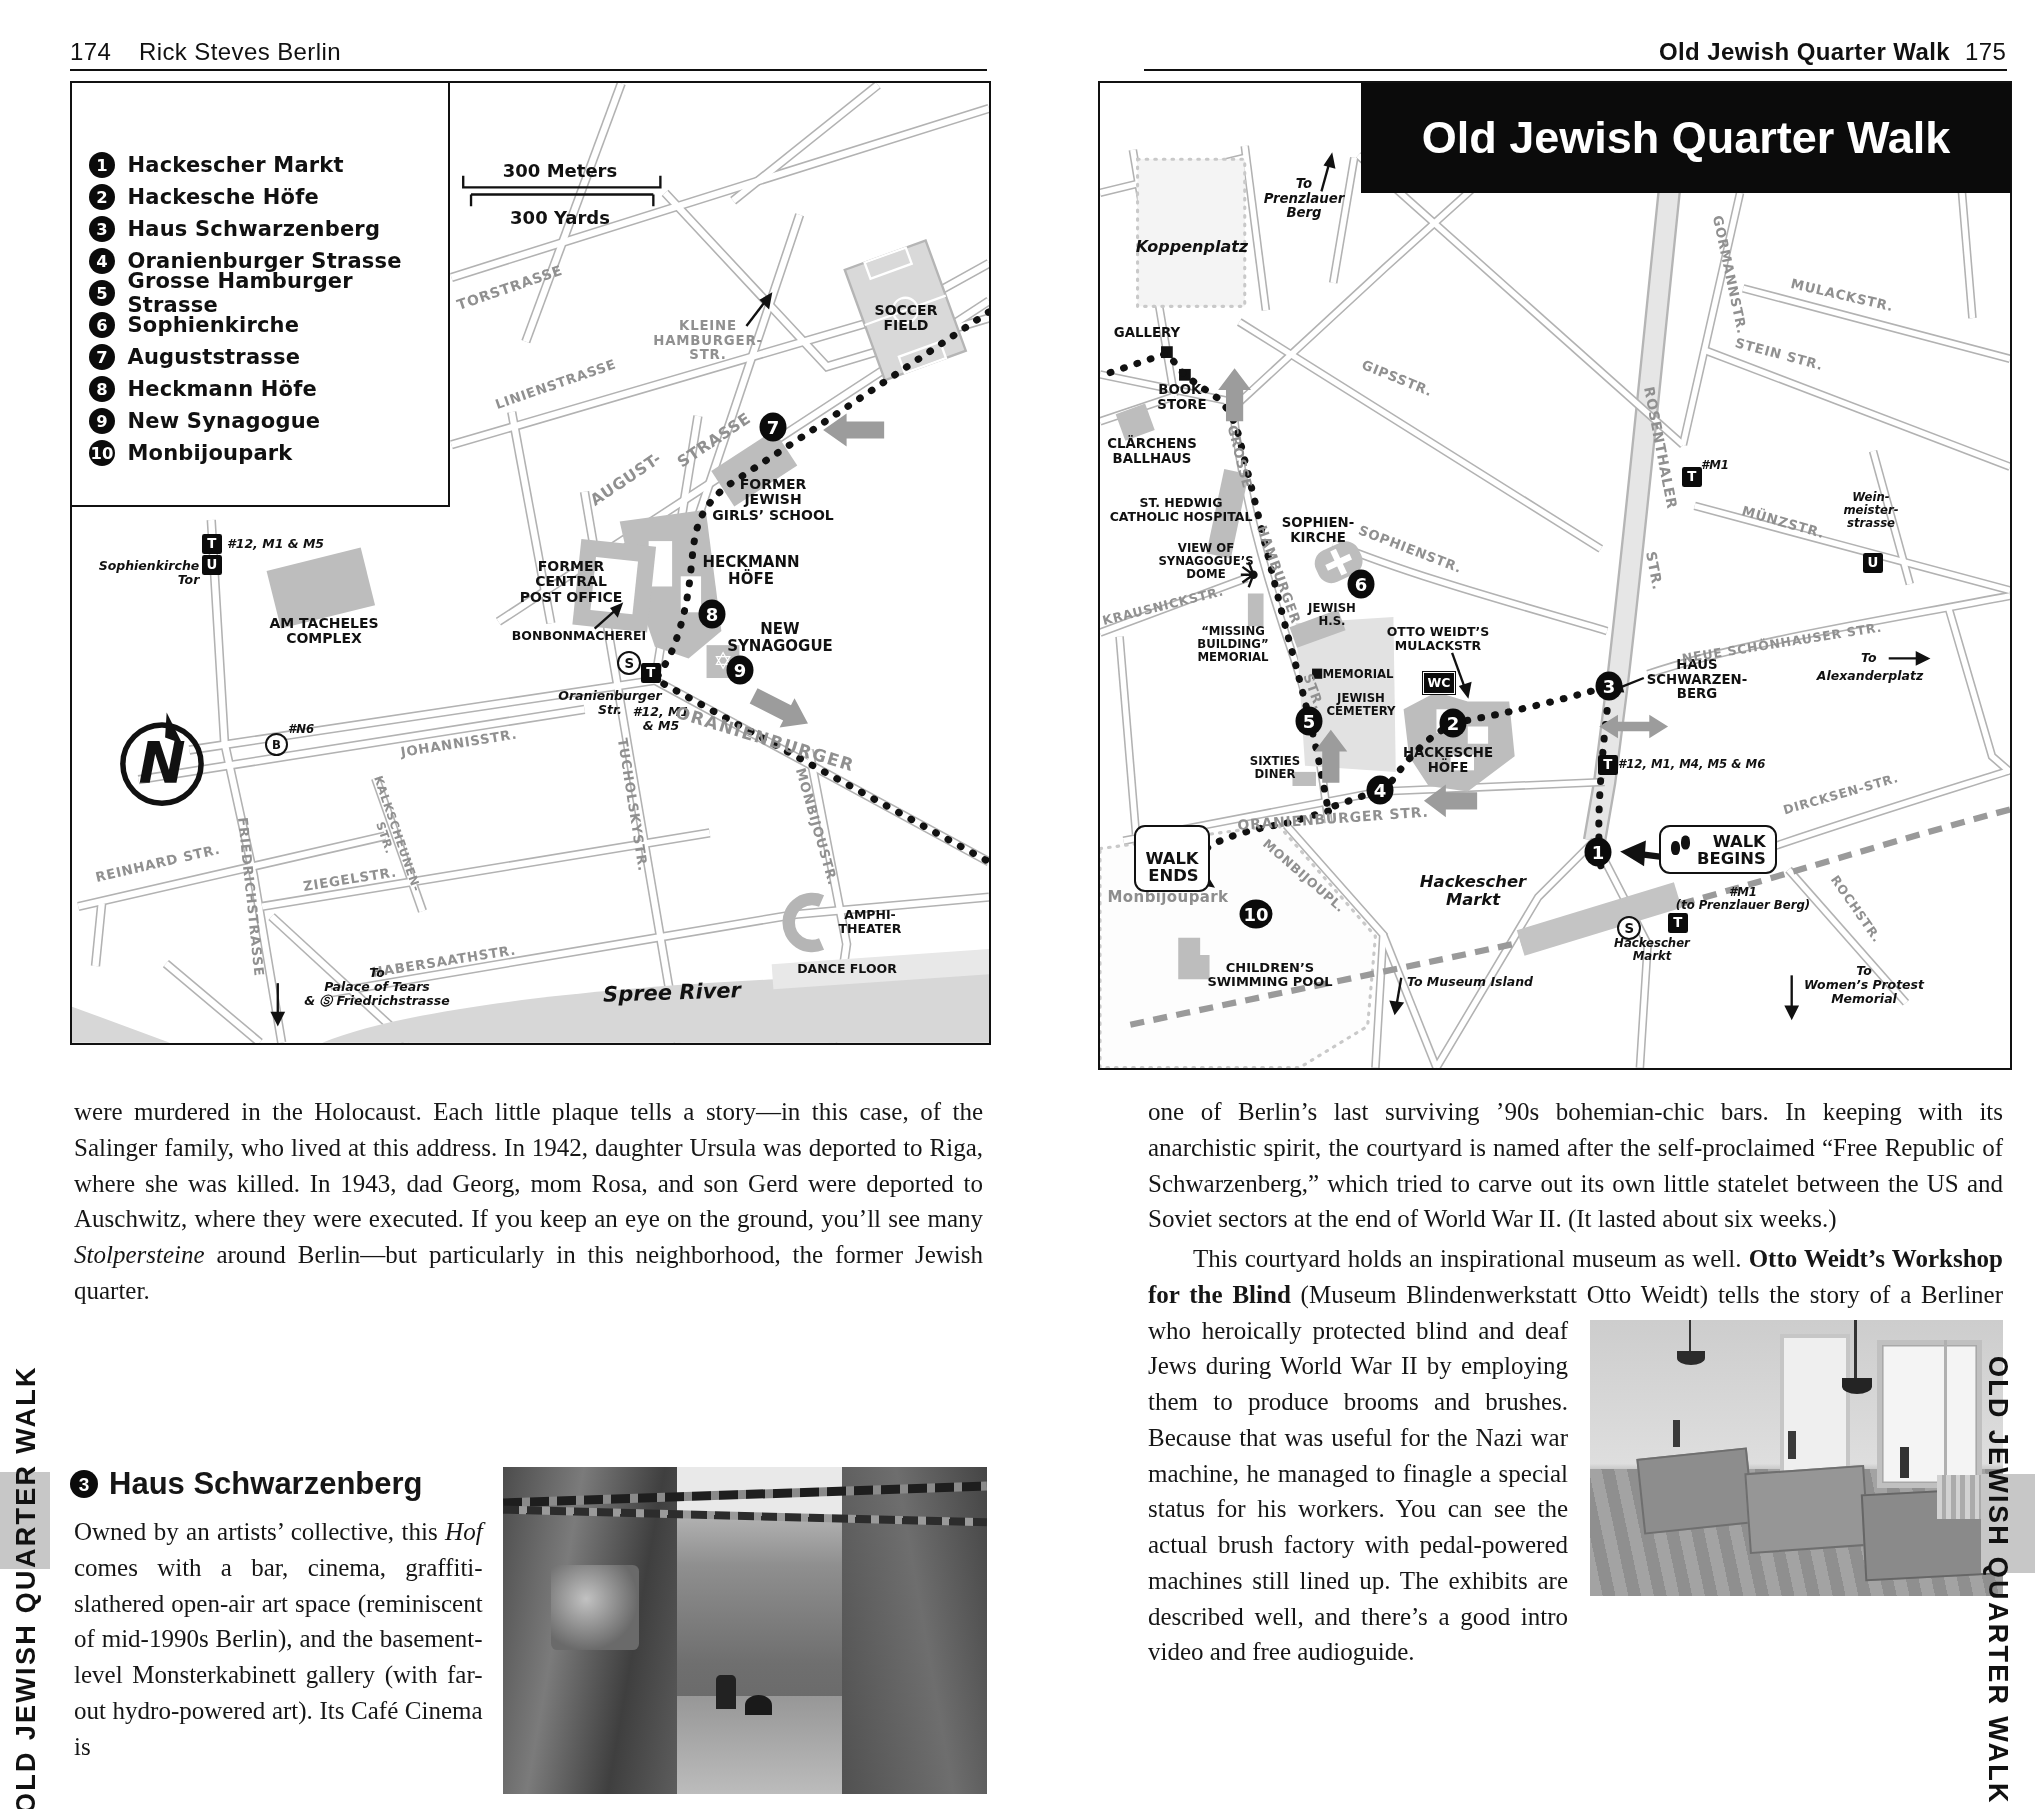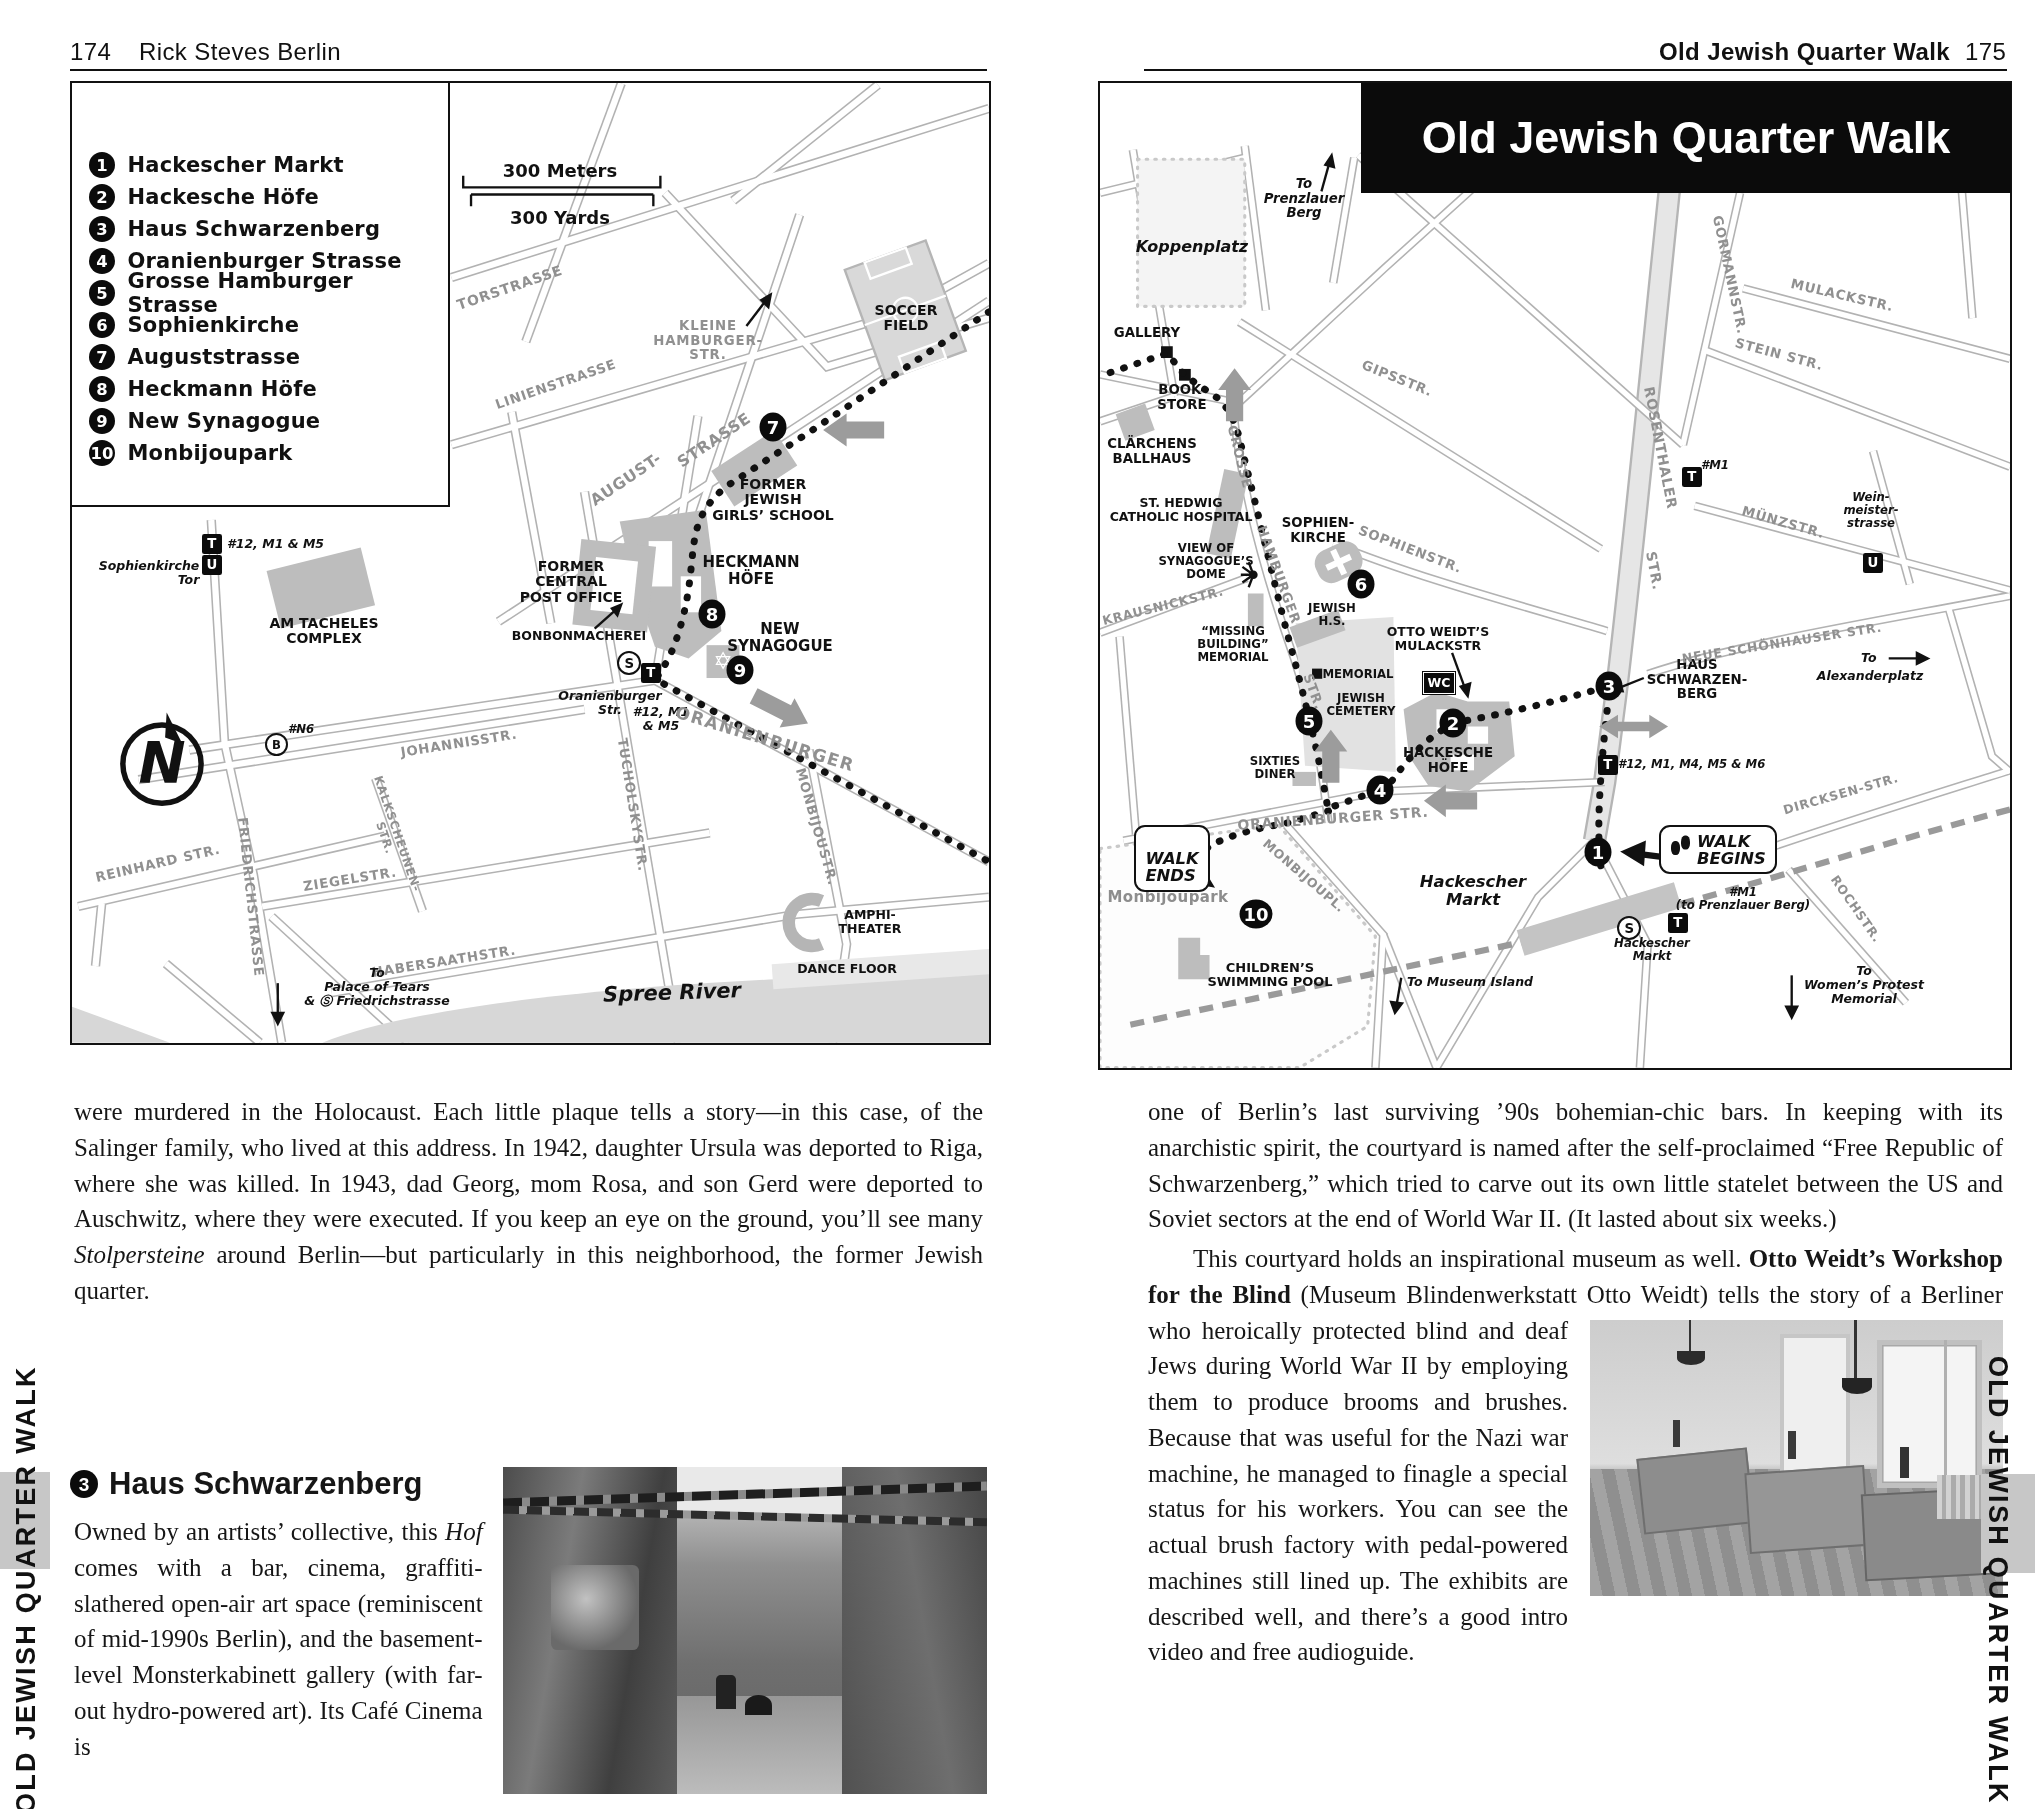--- a/index.html
+++ b/index.html
@@ -24,22 +24,22 @@
       transform:translate(-50%,-50%);}
   .mk10{width:33px;}
   .tic{position:absolute;width:19.6px;height:19.6px;background:#0b0b0b;color:#fff;border-radius:2.3px;
       display:flex;align-items:center;justify-content:center;font-weight:bold;font-size:13.3px;z-index:6;}
   .sic{position:absolute;width:20.4px;height:20.4px;background:#fff;color:#111;border:2.3px solid #111;border-radius:50%;
       display:flex;align-items:center;justify-content:center;font-weight:bold;font-size:13.3px;z-index:6;}
   .bic{position:absolute;width:19px;height:19px;background:#fff;color:#111;border:2.3px solid #111;border-radius:50%;
       display:flex;align-items:center;justify-content:center;font-weight:bold;font-size:11.7px;z-index:6;}
   .wc{position:absolute;width:30px;height:19.6px;background:#0b0b0b;color:#fff;display:flex;align-items:center;
       justify-content:center;font-weight:bold;font-size:12.5px;z-index:6;border:1.6px solid #fff;outline:1.2px solid #0b0b0b;}
-  .badge{position:absolute;border:2.7px solid #111;border-radius:11px;background:#fff;font-weight:bold;font-style:italic;
-      font-size:16.4px;line-height:1.05;text-align:left;padding:5.5px 9.4px;z-index:7;white-space:pre-line;}
+  .badge{position:absolute;border:2.7px solid #111;border-radius:11px;background:#fff;font-weight:bold;
+      font-size:16.4px;line-height:1.05;text-align:right;padding:5.5px 9.4px;z-index:7;white-space:pre-line;}
   .feet{display:inline-block;vertical-align:middle;margin-right:6.3px;}
   .foot{display:inline-block;width:8.6px;height:14px;background:#111;border-radius:45%;margin:0 0.8px;}
   .f2{transform:translateY(-5.5px);}
   
   .legend{position:absolute;left:0;top:0;width:378px;height:424px;background:#fff;border-right:2.3px solid #111;
           border-bottom:2.3px solid #111;z-index:8;box-sizing:border-box;padding-top:66px;}
   .lrow{display:flex;align-items:center;height:32px;padding-left:17px;}
   .lnum{width:26px;height:26px;border-radius:50%;background:#0b0b0b;color:#fff;display:flex;align-items:center;
         justify-content:center;font-weight:bold;font-size:16.4px;flex:0 0 26px;}
   .llab{font-weight:bold;font-size:21px;margin-left:12.5px;letter-spacing:0.2px;}

